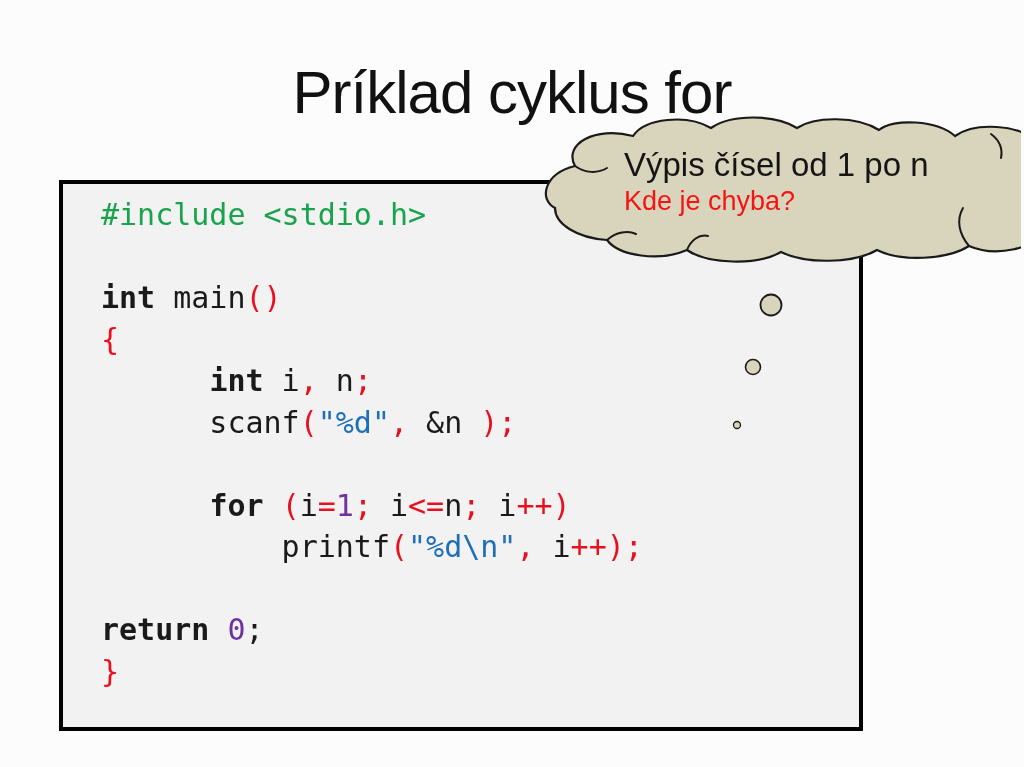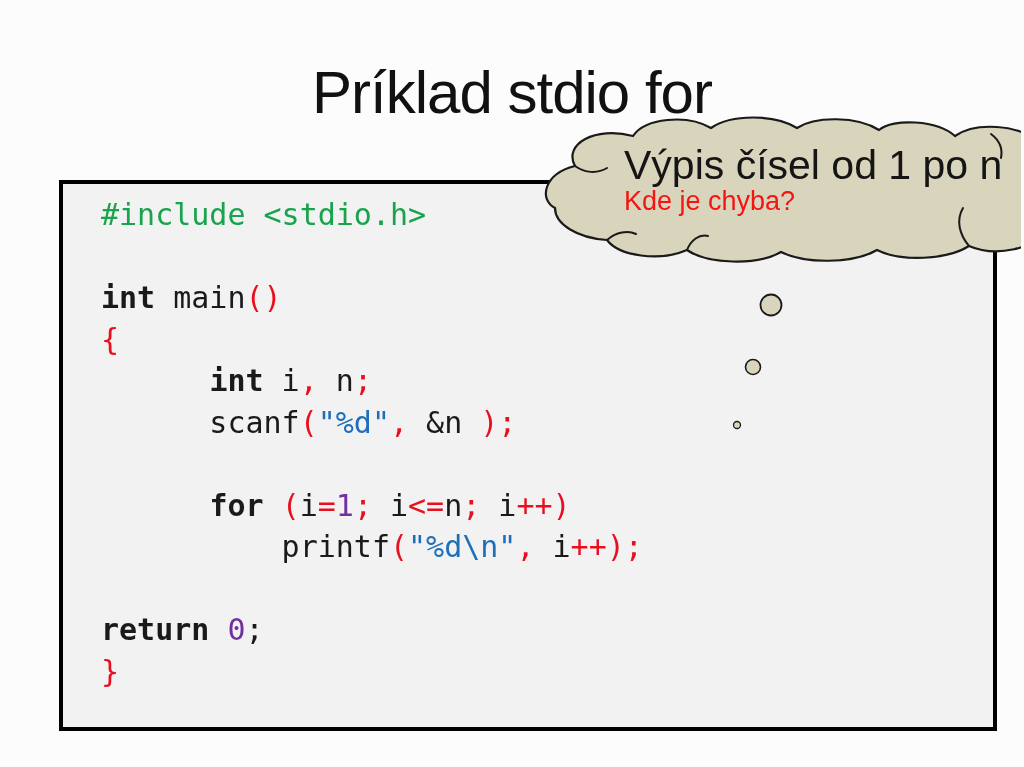--- a/index.html
+++ b/index.html
@@ -19,21 +19,21 @@
     font-size: 60px;
     letter-spacing: -1px;
     color: var(--title_text, #111);
     white-space: nowrap;
     z-index: 1;
   }
 
   .code-box {
     position: absolute;
     left: 59px; top: 180px;
-    width: 938px; height: 551px;
+    width: 804px; height: 551px;
     box-sizing: border-box;
     background: var(--code_bg, #f2f2f2);
     border: 4px solid var(--code_border, #000);
     z-index: 1;
   }
   .code-lines {
     padding: 10px 0 0 38px;
     font-family: "DejaVu Sans Mono", monospace;
     font-size: 30px;
     line-height: 41.5px;
@@ -67,35 +67,35 @@
     stroke-linecap: round;
   }
 
   .callout-text {
     position: absolute;
     left: 624px; top: 146px;
     z-index: 3;
     white-space: nowrap;
   }
   .callout-line1 {
-    font-size: 41px; line-height: 38px;
+    font-size: 33px; line-height: 38px;
     color: var(--callout_text, #151515);
   }
   .callout-line2 {
     font-size: 27px; line-height: 34px;
     margin-top: 0;
     color: var(--callout_question, #f51414);
   }
 </style>
 </head>
 <body>
 
 <div class="slide">
 
-  <div class="slide-title">Príklad stdio for</div>
+  <div class="slide-title">Príklad cyklus for</div>
 
   <div class="code-box">
     <div class="code-lines"><div class="code-line"><span class="c-green">#include &lt;stdio.h&gt;</span></div><div class="code-line">&nbsp;</div><div class="code-line"><span class="c-plain bold">int</span><span class="c-plain"> main</span><span class="c-red">()</span></div><div class="code-line"><span class="c-red">{</span></div><div class="code-line"><span class="c-plain">      </span><span class="c-plain bold">int</span><span class="c-plain"> i</span><span class="c-red">,</span><span class="c-plain"> n</span><span class="c-red">;</span></div><div class="code-line"><span class="c-plain">      scanf</span><span class="c-red">(</span><span class="c-blue">"%d"</span><span class="c-red">,</span><span class="c-plain"> &amp;n </span><span class="c-red">);</span></div><div class="code-line">&nbsp;</div><div class="code-line"><span class="c-plain">      </span><span class="c-plain bold">for</span><span class="c-plain"> </span><span class="c-red">(</span><span class="c-plain">i</span><span class="c-red">=</span><span class="c-purple">1</span><span class="c-red">;</span><span class="c-plain"> i</span><span class="c-red">&lt;=</span><span class="c-plain">n</span><span class="c-red">;</span><span class="c-plain"> i</span><span class="c-red">++)</span></div><div class="code-line"><span class="c-plain">          printf</span><span class="c-red">(</span><span class="c-blue">"%d\n"</span><span class="c-red">,</span><span class="c-plain"> i</span><span class="c-red">++);</span></div><div class="code-line">&nbsp;</div><div class="code-line"><span class="c-plain bold">return</span><span class="c-plain"> </span><span class="c-purple">0</span><span class="c-plain">;</span></div><div class="code-line"><span class="c-red">}</span></div></div>
   </div>
 
   <svg class="cloud-svg" viewBox="0 0 486 330" xmlns="http://www.w3.org/2000/svg">
     <path class="cloud-shape" d="M 20 96
          C 4 88, 8 62, 40 54
          C 28 32, 60 14, 98 24
          C 110 6, 152 2, 176 16

